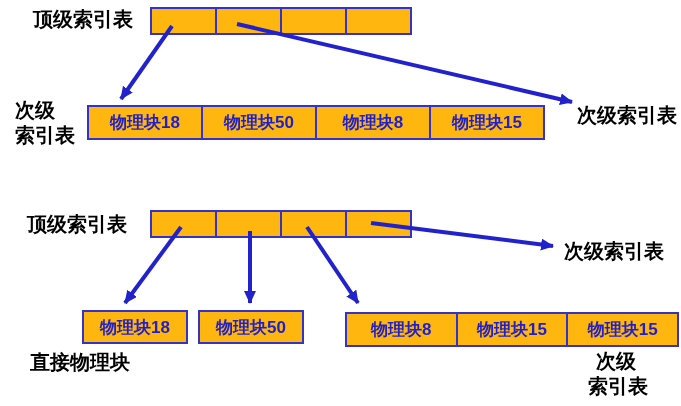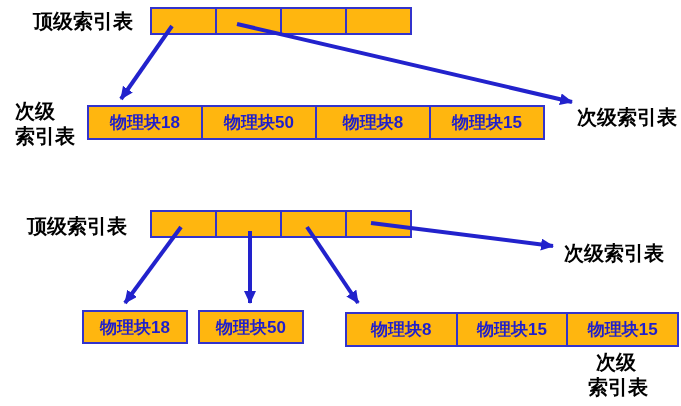--- a/index.html
+++ b/index.html
@@ -16,21 +16,21 @@
     position: relative;
     width: 681px;
     height: 406px;
     background: var(--background);
     font-family: "Liberation Sans", sans-serif;
     overflow: hidden;
   }
   .label {
     position: absolute;
     color: var(--label-text);
-    font-family: Liberation Serif, serif;
+    font-family: Liberation Mono, monospace;
     font-weight: bold;
     font-size: 20px;
     line-height: 24px;
     white-space: nowrap;
   }
   .index-table {
     position: absolute;
     display: flex;
   }
   .index-cell {
@@ -113,20 +113,21 @@
   <div class="single-block" style="left:82px; top:310px; width:106px; height:34px;">物理块18</div>
 
   <div class="single-block" style="left:198px; top:310px; width:106px; height:34px;">物理块50</div>
 
   <div class="index-table" style="left:345px; top:312px; width:334px; height:35px;">
     <div class="index-cell">物理块8</div>
     <div class="index-cell">物理块15</div>
     <div class="index-cell">物理块15</div>
   </div>
 
+  <div class="label" style="left:30px; top:352px;">直接物理块</div>
 
   <div class="label two-line-label" style="left:588px; top:350px;">
     <div style="margin-left:8px;">次级</div>
     <div>索引表</div>
   </div>
 
   <svg class="arrows" viewBox="0 0 681 406" xmlns="http://www.w3.org/2000/svg">
     <defs>
       <marker id="ah" markerUnits="userSpaceOnUse" markerWidth="16" markerHeight="14" refX="12" refY="6" orient="auto">
         <path d="M0,0 L13,6 L0,12 Z" style="fill:var(--arrow)"></path>

